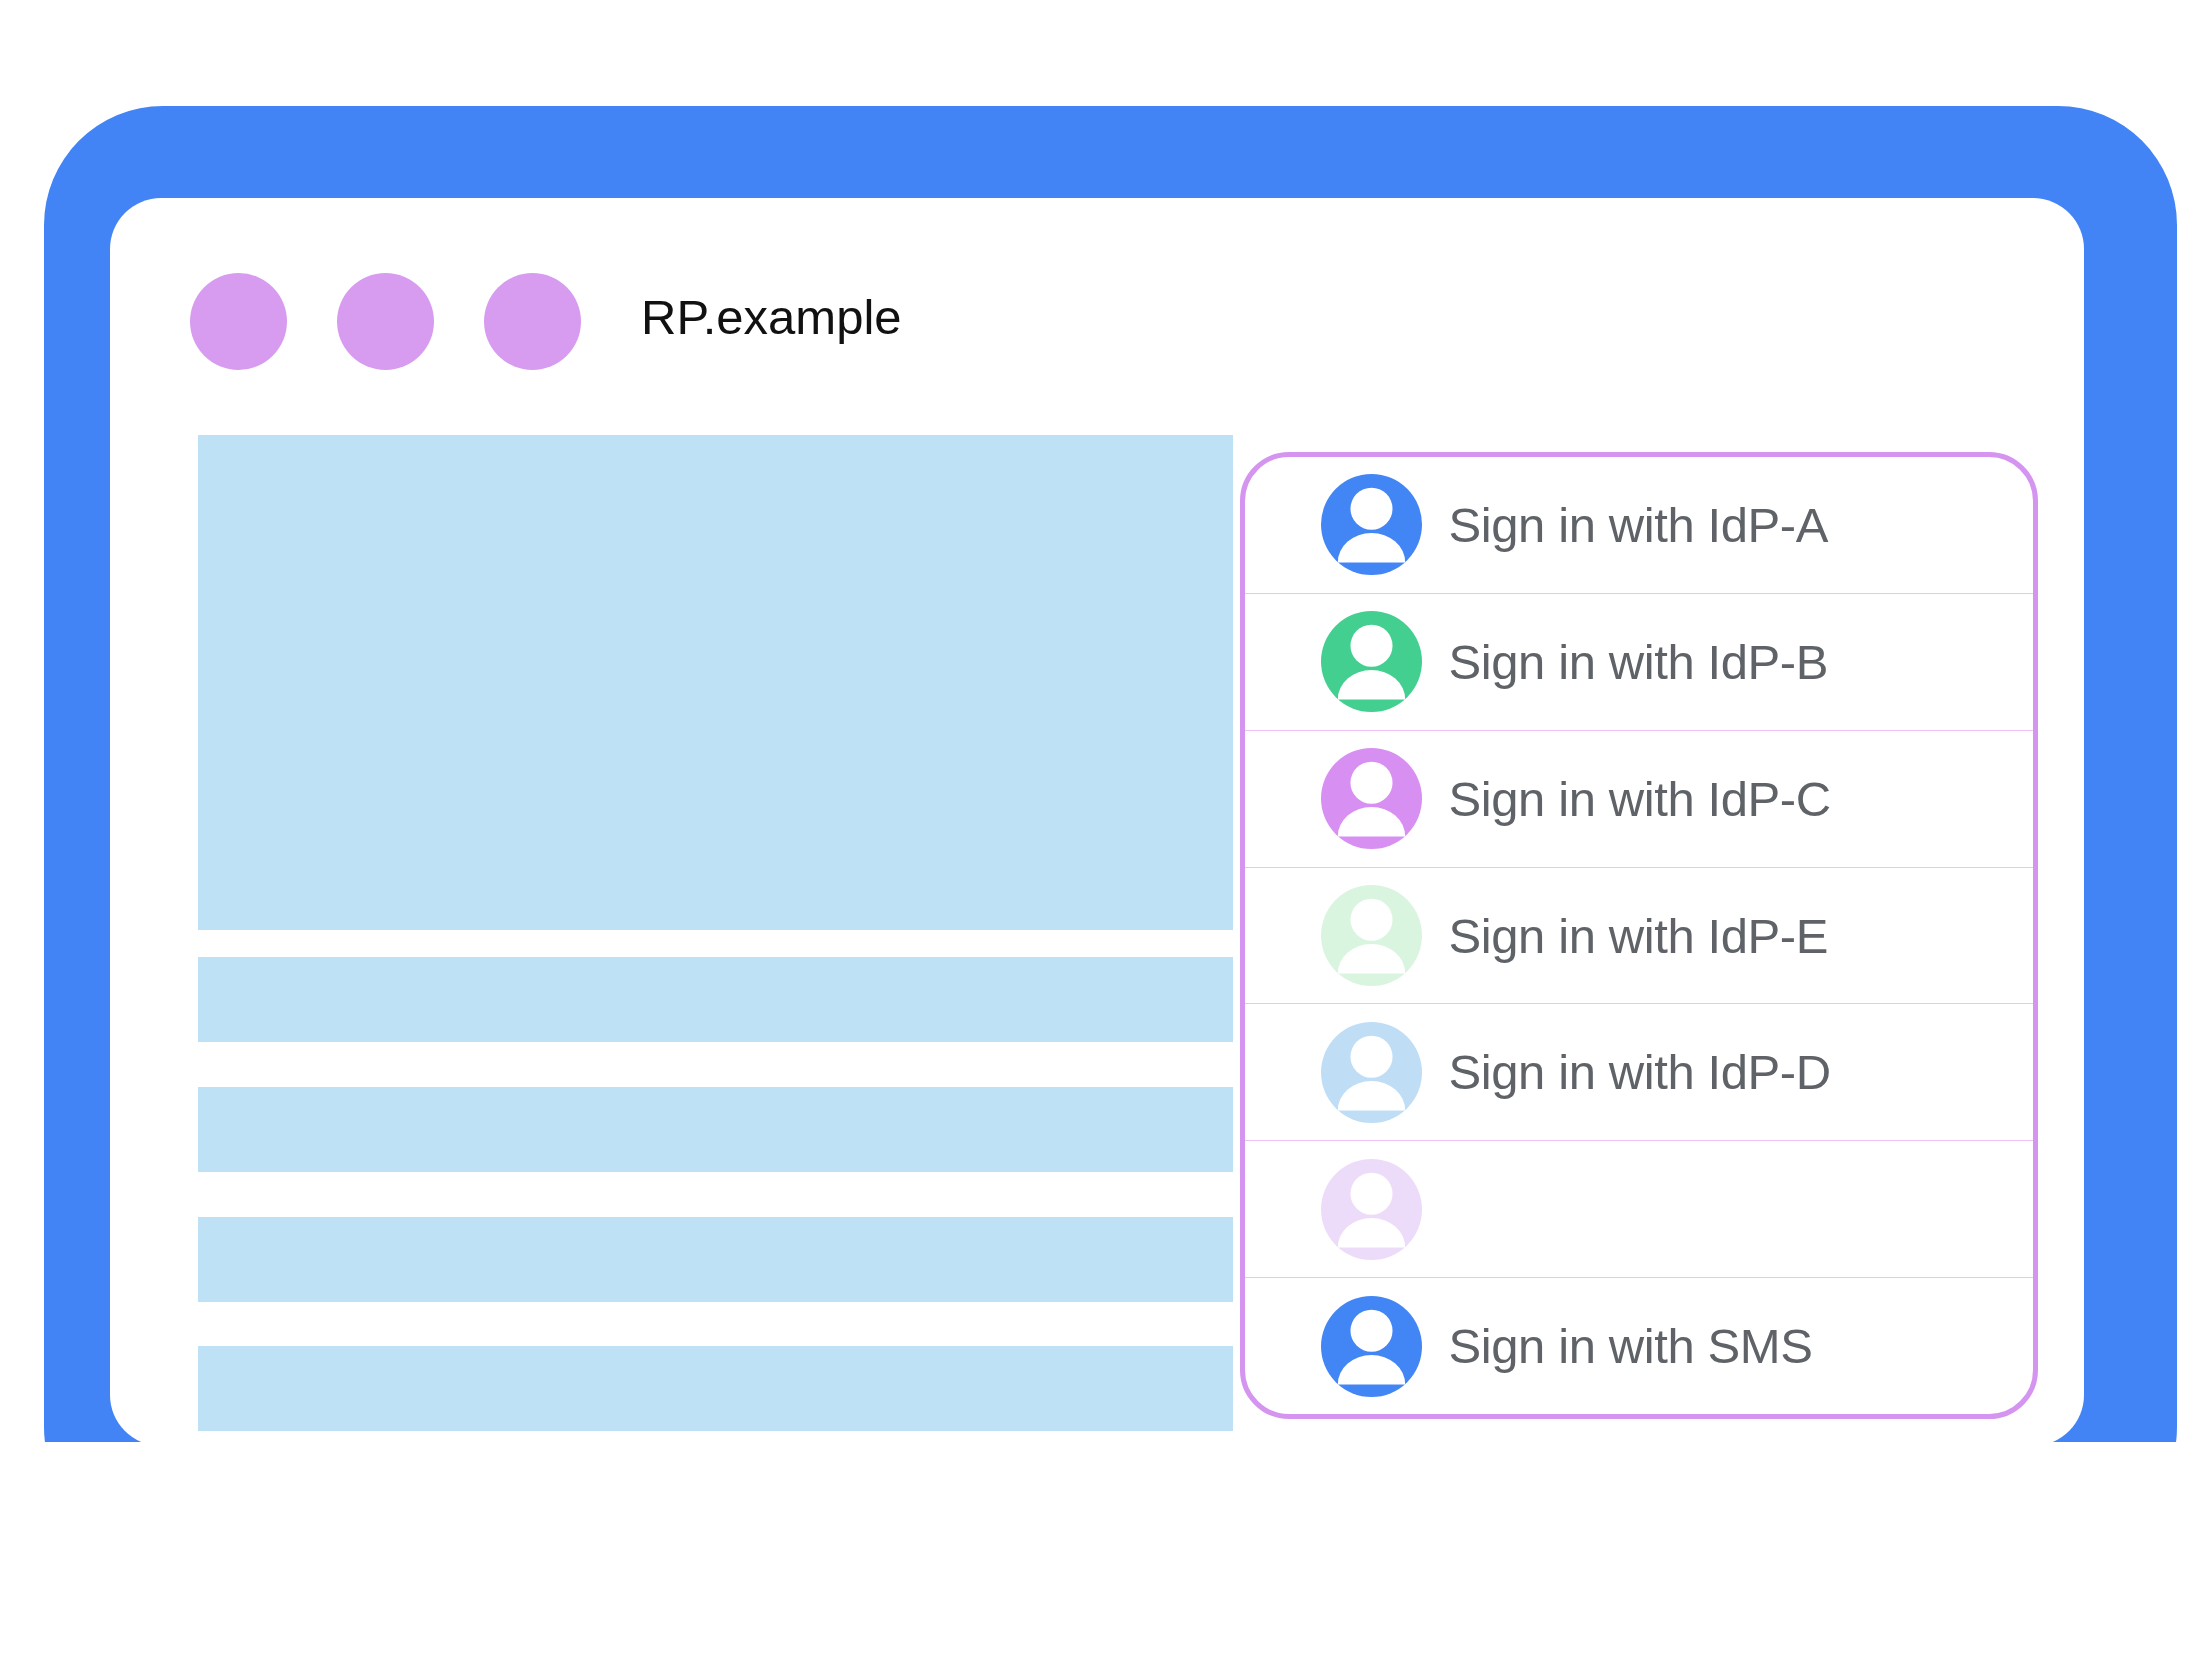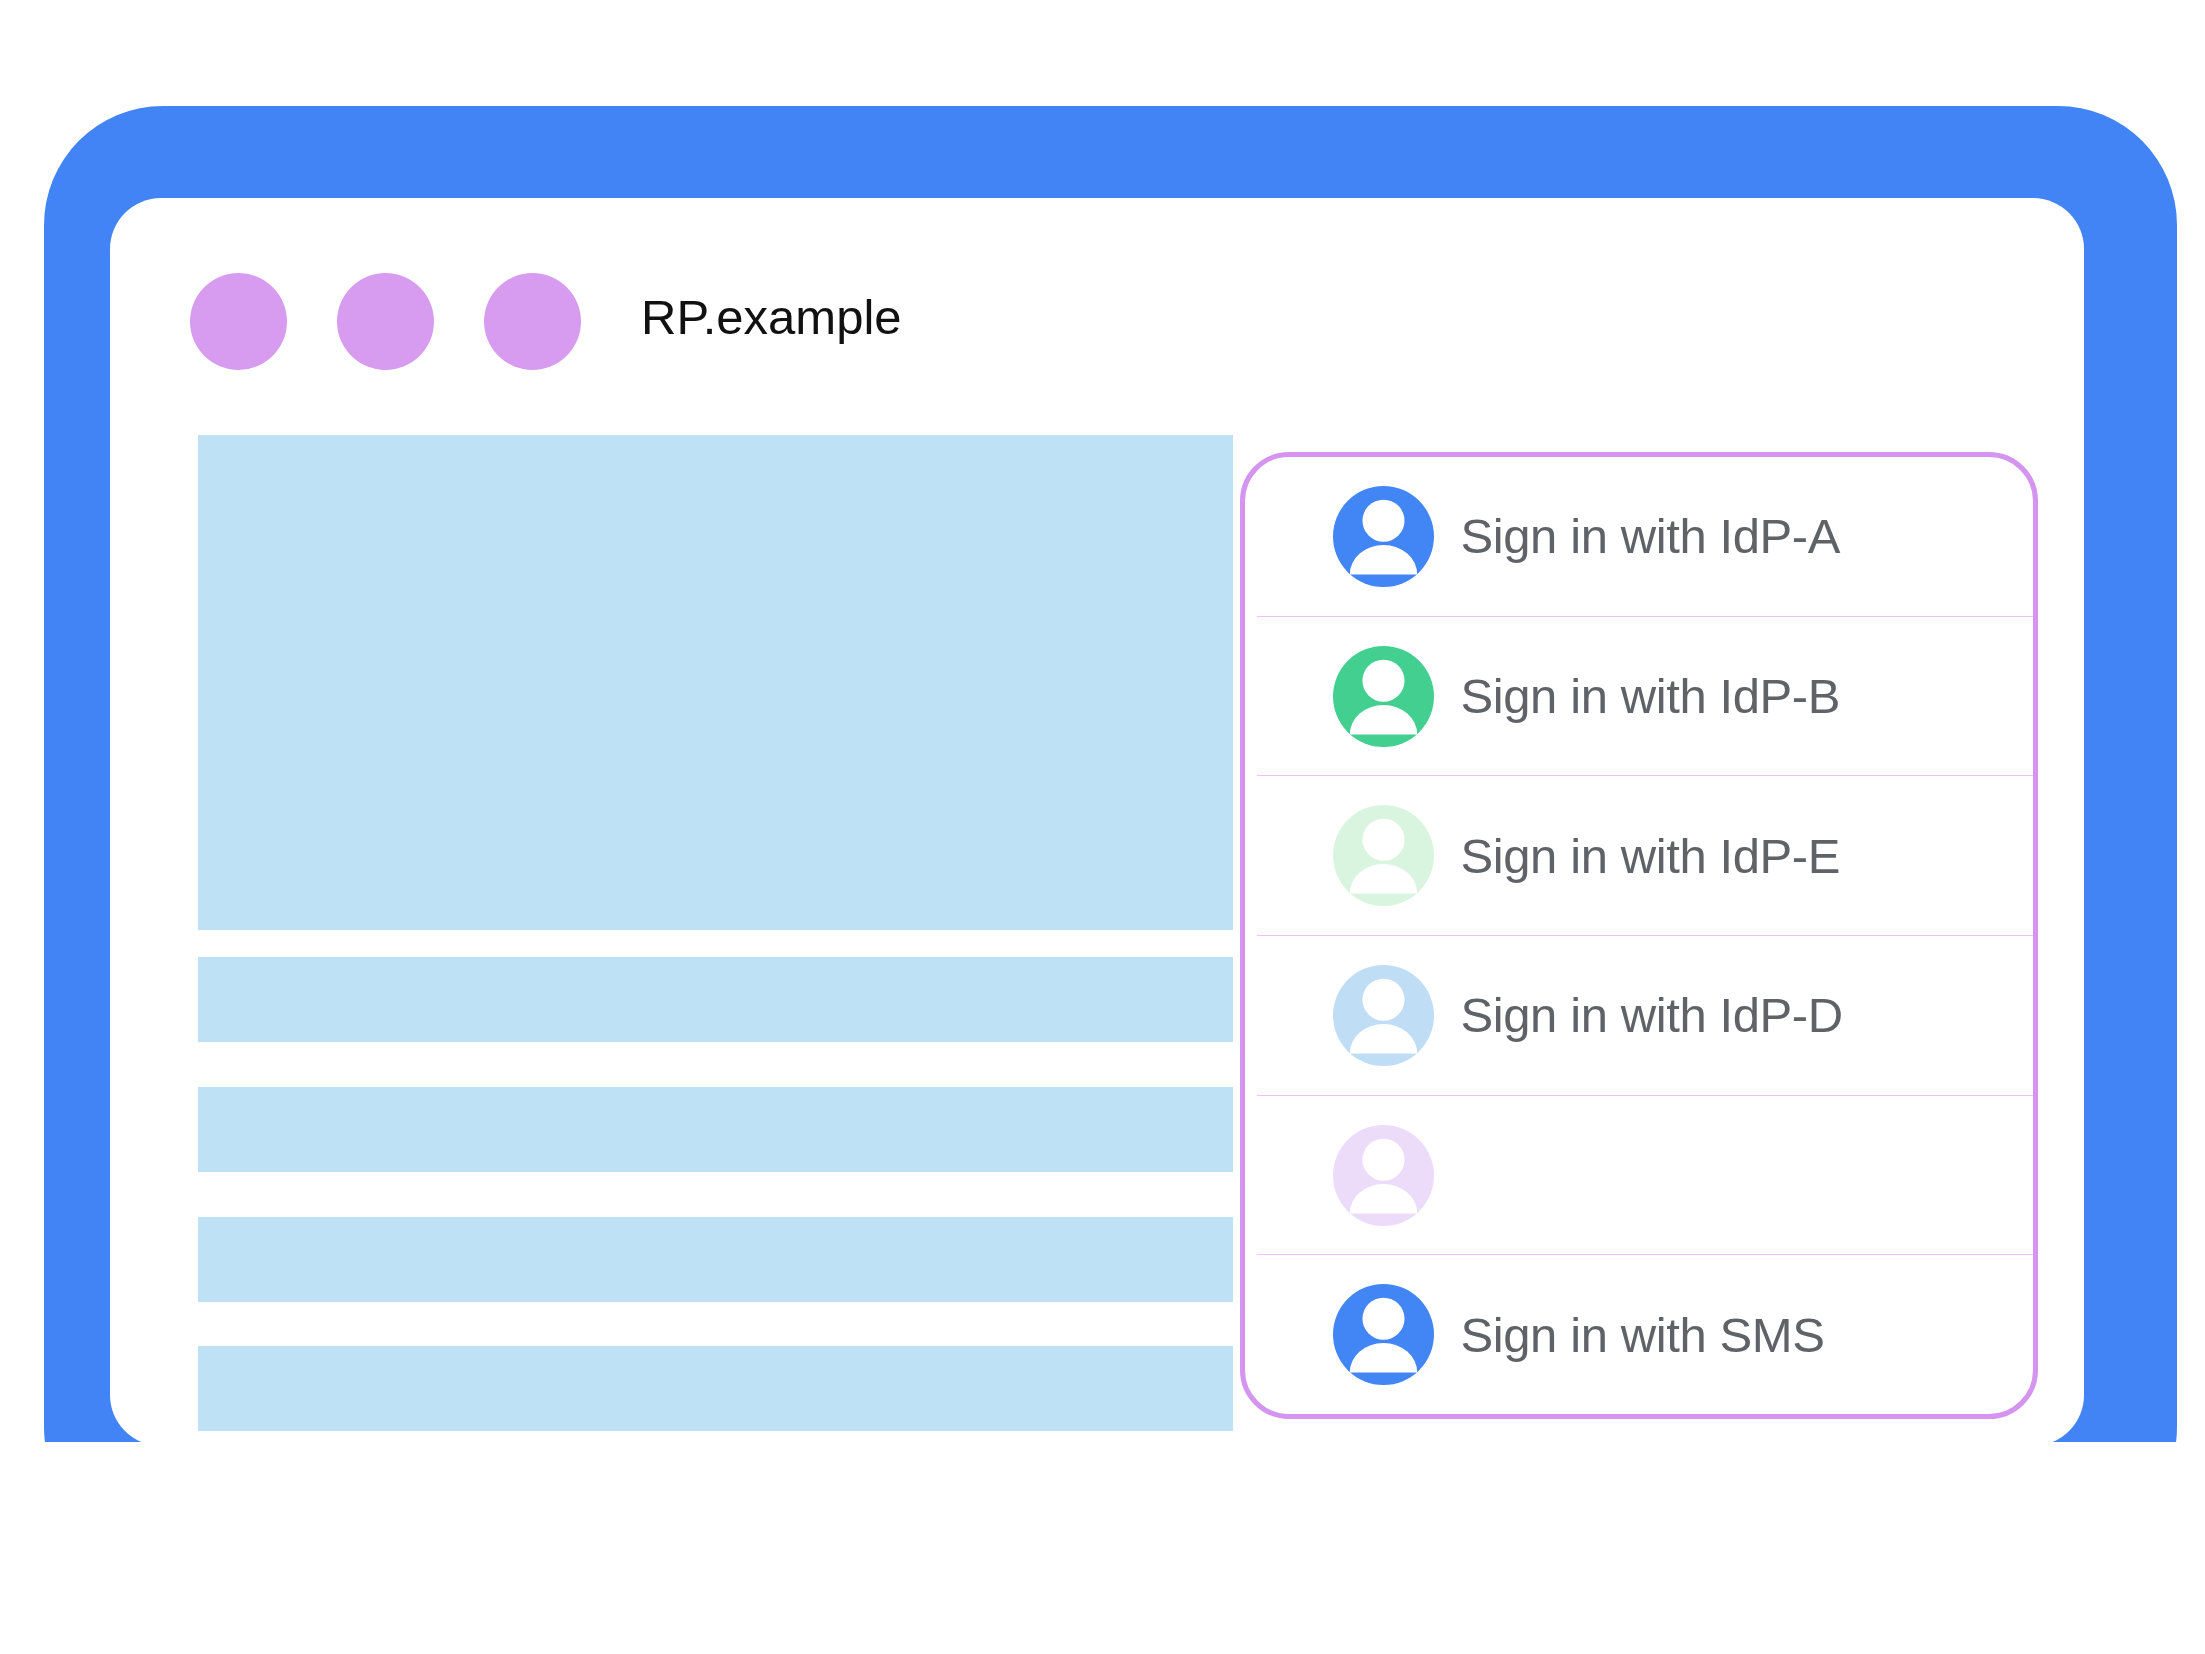--- a/index.html
+++ b/index.html
@@ -26,21 +26,21 @@
 
   
   .hero{position:absolute;left:198px;top:435px;width:1035px;height:495px;background:#bfe1f6;}
   .bar{position:absolute;left:198px;width:1035px;height:85px;background:#bfe1f6;}
   .bar-1{top:957px;} .bar-2{top:1087px;} .bar-3{top:1217px;} .bar-4{top:1346px;}
 
   
   .panel{position:absolute;left:1240px;top:452px;width:798px;height:967px;
          box-sizing:border-box;background:#ffffff;border:5.3px solid #d494f0;
          border-radius:49px;display:flex;flex-direction:column;overflow:hidden;}
-  .row{flex:1;display:flex;align-items:center;padding-left:76px;gap:26.5px;cursor:pointer;margin-left:12px;}
+  .row{flex:1;display:flex;align-items:center;padding-left:76px;gap:26.5px;cursor:pointer;}
   .row + .row{border-top:1.8px solid #efc2f5;}
   .avatar{width:101px;height:101px;flex:0 0 101px;display:block;}
   .avatar svg{width:101px;height:101px;display:block;}
   .label{font-size:49px;font-weight:500;color:#5f6368;letter-spacing:-0.4px;white-space:nowrap;}
 </style>
 </head>
 <body>
 
 <div class="stage">
 
@@ -79,20 +79,30 @@
       <span class="avatar" style="color: rgb(66, 207, 144);">
         <svg viewBox="0 0 48 48">
             <circle cx="24" cy="24" r="24" fill="currentColor"></circle>
             <circle cx="24" cy="16.5" r="10" fill="#fff"></circle>
             <path d="M8 42 a16 14 0 0 1 32 0 z" fill="#fff"></path>
           </svg>
       </span>
       <span class="label">Sign in with IdP-B</span>
     </div>
 
+    <div class="row">
+      <span class="avatar" style="color: rgb(216, 143, 242);">
+        <svg viewBox="0 0 48 48">
+            <circle cx="24" cy="24" r="24" fill="currentColor"></circle>
+            <circle cx="24" cy="16.5" r="10" fill="#fff"></circle>
+            <path d="M8 42 a16 14 0 0 1 32 0 z" fill="#fff"></path>
+          </svg>
+      </span>
+      <span class="label">Sign in with IdP-C</span>
+    </div>
 
     <div class="row">
       <span class="avatar" style="color: rgb(217, 245, 224);">
         <svg viewBox="0 0 48 48">
             <circle cx="24" cy="24" r="24" fill="currentColor"></circle>
             <circle cx="24" cy="16.5" r="10" fill="#fff"></circle>
             <path d="M8 42 a16 14 0 0 1 32 0 z" fill="#fff"></path>
           </svg>
       </span>
       <span class="label">Sign in with IdP-E</span>

